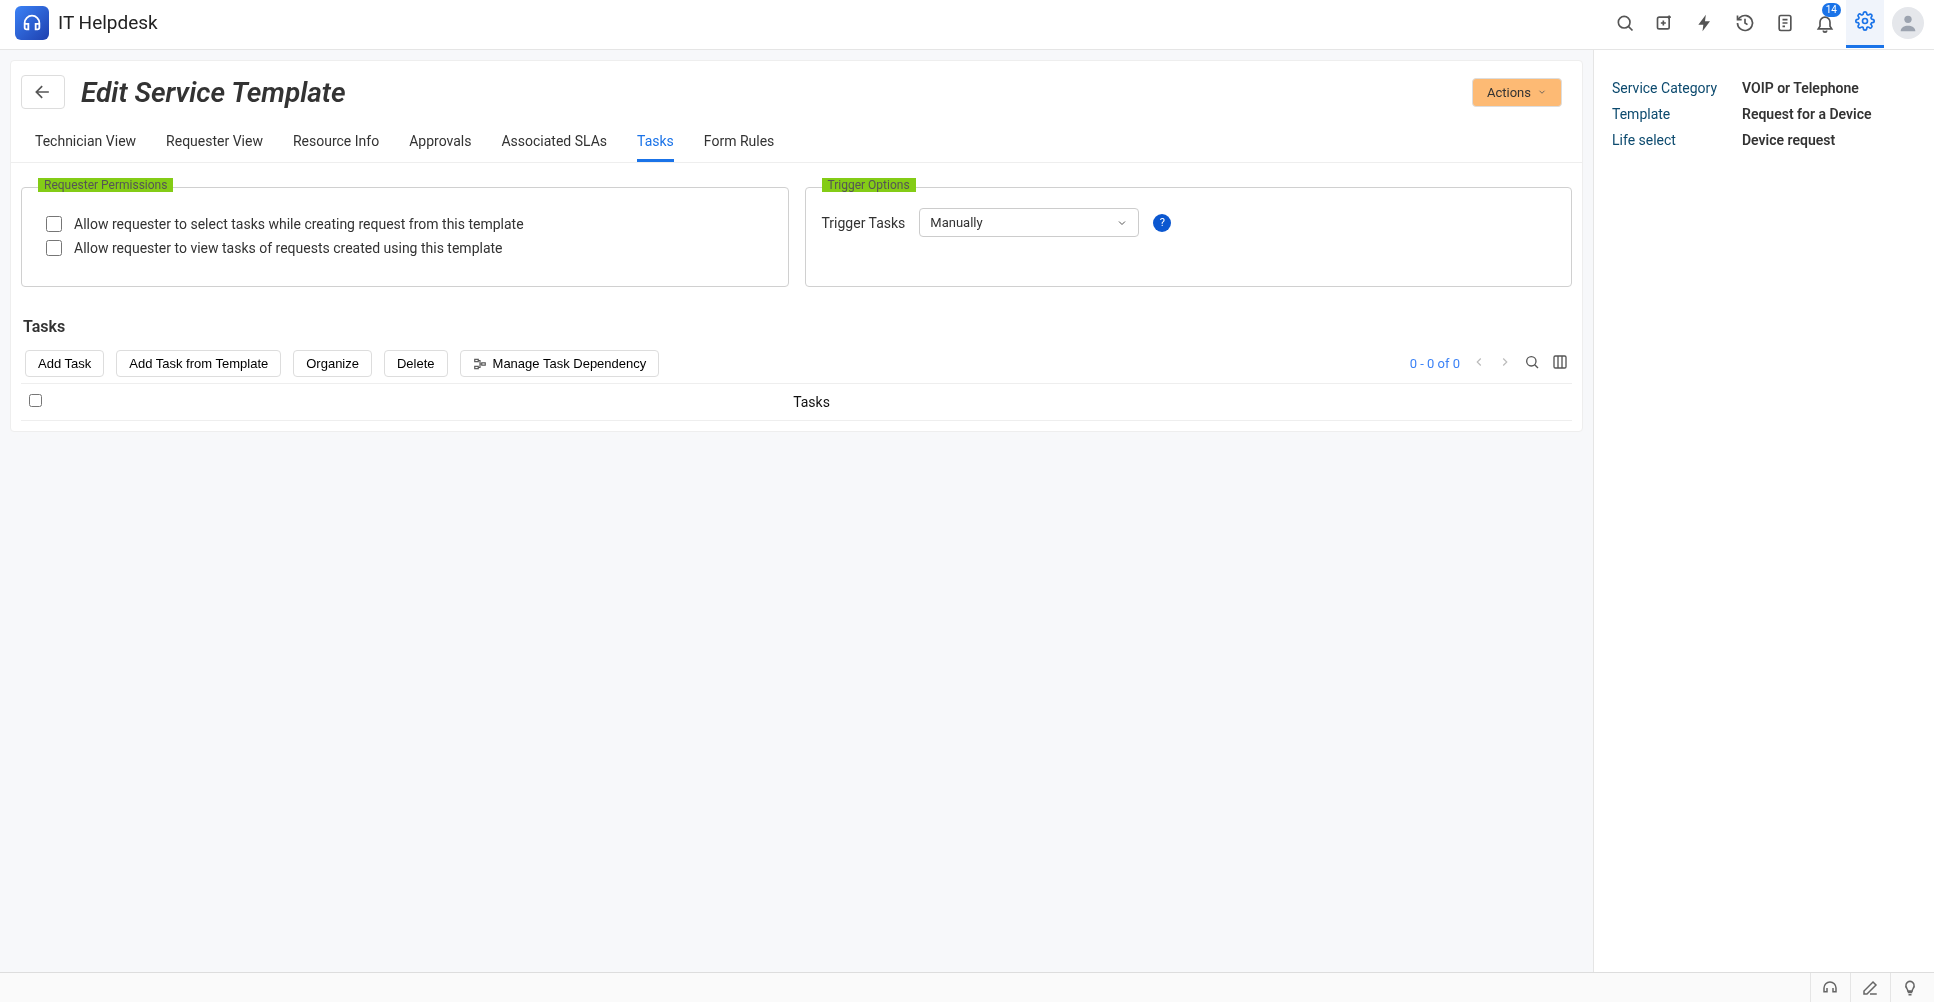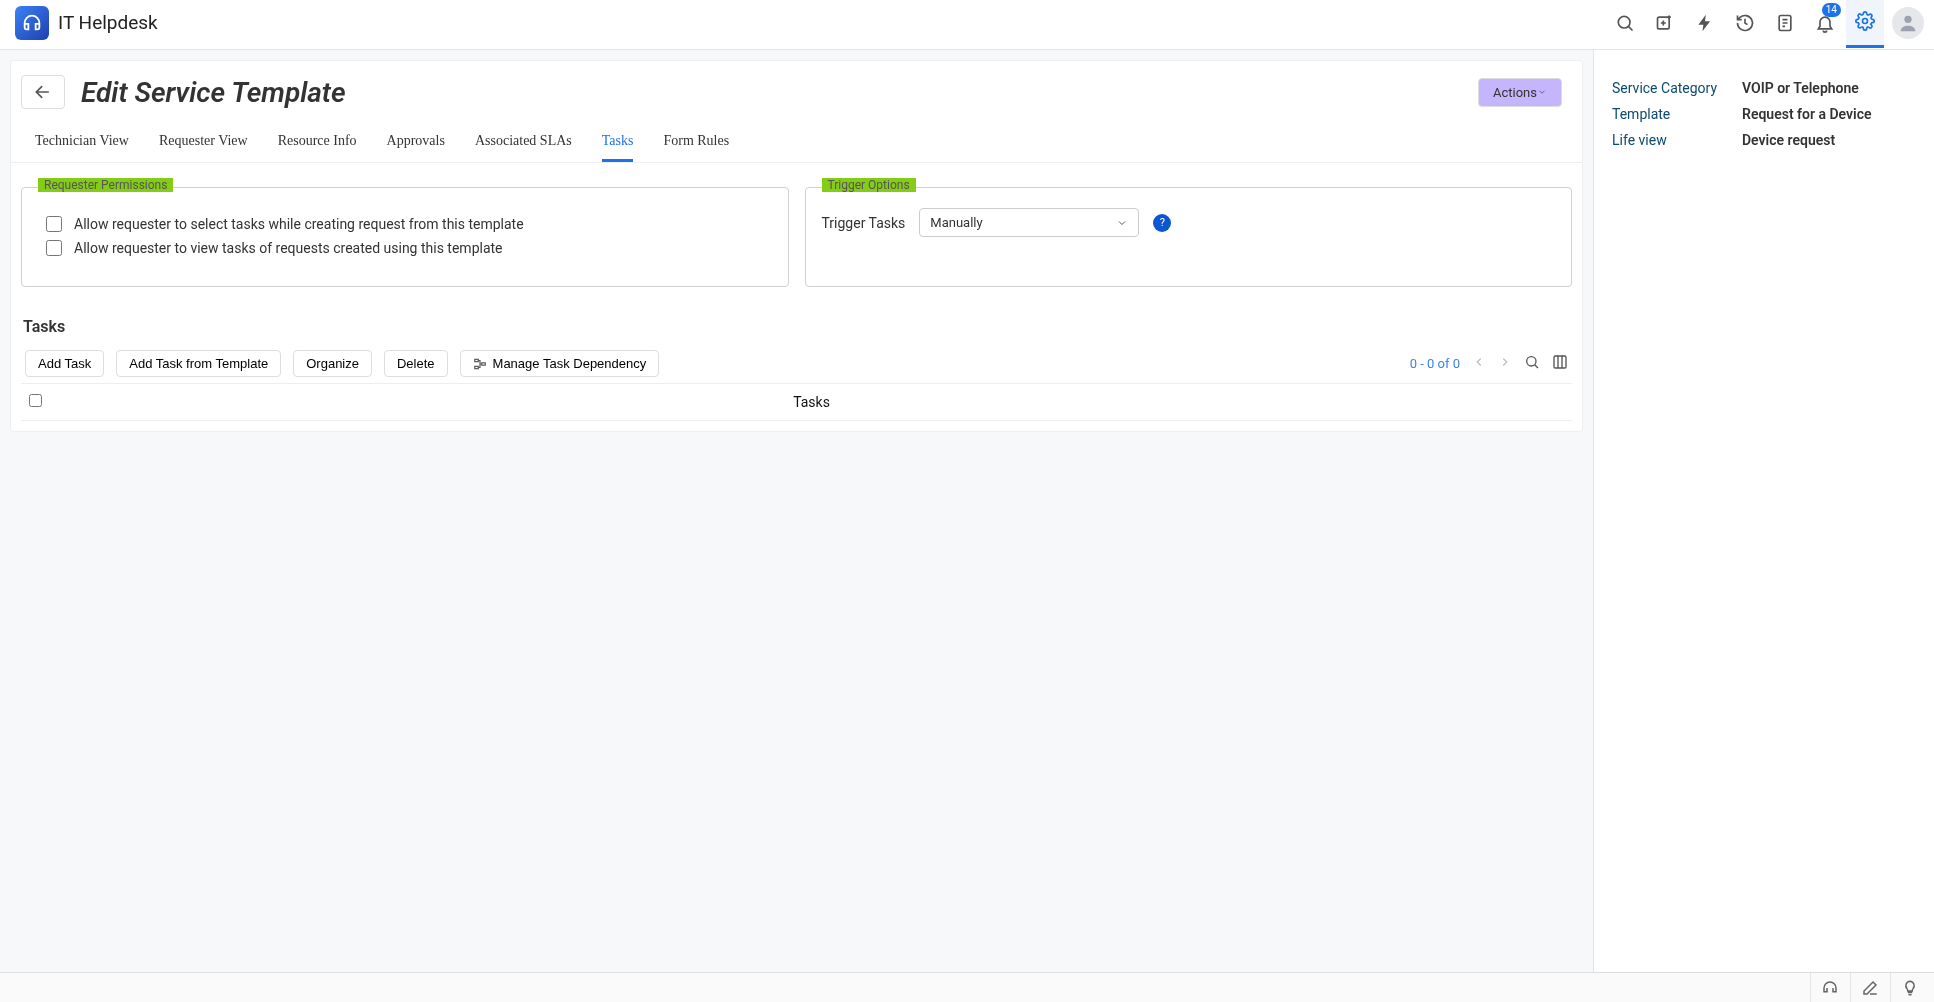--- a/index.html
+++ b/index.html
@@ -14,23 +14,23 @@
 .icon-btn.active { border-bottom: 3px solid #1a73e8; background: #f0f4fb; }
 .badge { position: absolute; top: 5px; right: 3px; background: #1a73e8; color: #fff; font-size: 10px; border-radius: 8px; padding: 0 4px; line-height: 14px; min-width: 14px; text-align: center; }
 .avatar { width: 32px; height: 32px; border-radius: 50%; background: #e5e7eb; display: flex; align-items: center; justify-content: center; margin-left: 6px; }
 .main-area { display: flex; height: calc(100vh - 50px - 30px); }
 .content-col { flex: 1; background: #f7f8fa; padding: 10px; overflow: auto; border-right: 1px solid #e5e5e5; }
 .card { background: #fff; border: 1px solid #eee; border-radius: 4px; }
 .page-header { display: flex; align-items: center; justify-content: space-between; padding: 14px 20px 14px 10px; }
 .page-header-left { display: flex; align-items: center; gap: 16px; }
 .back-btn { width: 44px; height: 34px; border: 1px solid #ddd; border-radius: 4px; background: #fff; display: flex; align-items: center; justify-content: center; cursor: pointer; }
 .page-title { font-size: 28px; font-weight: 600; font-style: italic; }
-.actions-btn { display: flex; align-items: center; border: 1px solid #ddd; background: #c4b5fd; border-radius: 4px; padding: 6px 14px; cursor: pointer; font-size: 13px; }
+.actions-btn { display: flex; align-items: center; gap: 6px; border: 1px solid #ddd; background: #fdba74; border-radius: 4px; padding: 6px 14px; cursor: pointer; font-size: 13px; }
 .tabs { display: flex; gap: 30px; padding: 0 24px; border-bottom: 1px solid #eee; }
-.tab { padding: 10px 0; cursor: pointer; font-size: 14px; color: #333; border-bottom: 3px solid transparent; font-family: Liberation Serif, serif; }
+.tab { padding: 10px 0; cursor: pointer; font-size: 14px; color: #333; border-bottom: 3px solid transparent; }
 .tab.active { color: #1a73e8; border-bottom-color: #1a73e8; }
 .panels { display: flex; gap: 16px; padding: 24px 10px 10px 10px; }
 .fieldset { border: 1px solid #d0d0d0; border-radius: 4px; padding: 20px 16px 22px 16px; position: relative; flex: 1; }
 .fieldset-legend { position: absolute; top: -10px; left: 16px; background: #84cc16; padding: 0 6px; color: #555; font-size: 12px; }
 .checkbox-row { display: flex; align-items: center; gap: 12px; margin: 8px 8px; }
 .checkbox-row input { width: 16px; height: 16px; }
 .checkbox-row label { font-size: 14px; }
 .trigger-row { display: flex; align-items: center; gap: 14px; }
 .trigger-label { font-size: 14px; }
 .select { border: 1px solid #ccc; border-radius: 4px; padding: 6px 10px; font-size: 13px; width: 220px; background: #fff; cursor: pointer; display: flex; justify-content: space-between; align-items: center; }
@@ -225,21 +225,21 @@
   <div class="side-col">
     <div class="meta-row">
       <div class="meta-label">Service Category</div>
       <div class="meta-val">VOIP or Telephone</div>
     </div>
     <div class="meta-row">
       <div class="meta-label">Template</div>
       <div class="meta-val">Request for a Device</div>
     </div>
     <div class="meta-row">
-      <div class="meta-label">Life view</div>
+      <div class="meta-label">Life select</div>
       <div class="meta-val">Device request</div>
     </div>
   </div>
 </div>
 
 <div class="statusbar">
   <div class="sb-item">
       <svg viewBox="0 0 24 24" fill="none" stroke="currentColor" stroke-width="2">
         <path d="M4 12a8 8 0 0 1 16 0v5h-4v-5M4 12v5h4v-5"></path>
       </svg>

